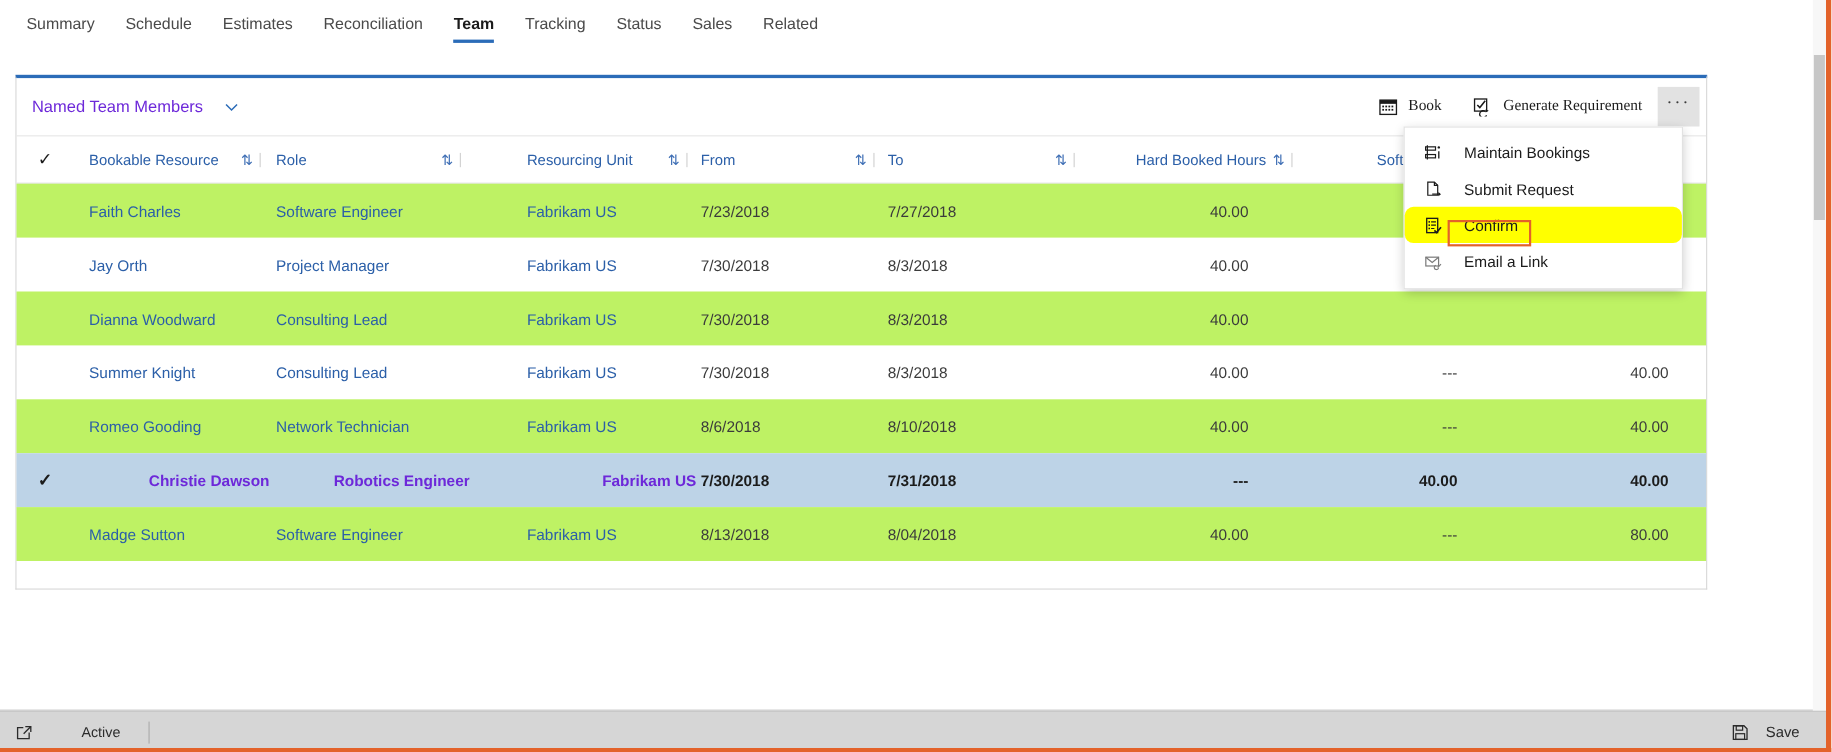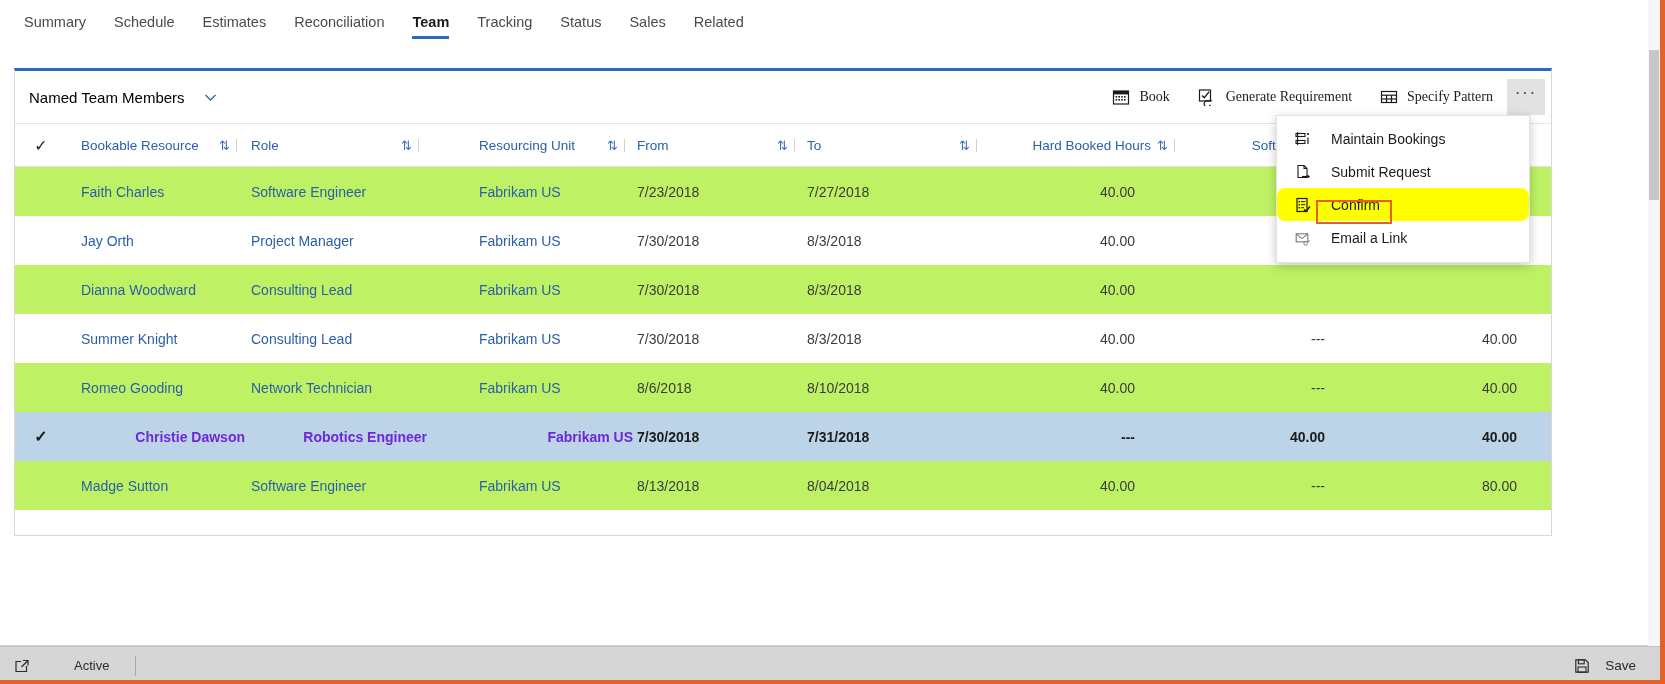--- a/index.html
+++ b/index.html
@@ -61,21 +61,21 @@
 
   .panel-header {
     position: relative;
     height: 52px;
     display: flex;
     align-items: center;
     padding-left: 14px;
   }
   .panel-title {
     font-size: 15px;
-    color: #000000;
+    color: #6d28d9;
     font-weight: normal;
   }
   .chev-btn {
     margin-left: 14px;
     width: 24px; height: 24px;
     display: flex; align-items: center; justify-content: center;
     cursor: pointer;
     color: #2b6cb8;
   }
 
@@ -344,32 +344,20 @@
             <svg width="19" height="18" viewBox="0 0 19 18">
               <rect x="1.5" y="2" width="11" height="11" fill="none" stroke="#1b1b1b" stroke-width="1.2"></rect>
               <polyline points="4,7.4 6.3,9.8 11.2,3.6" fill="none" stroke="#1b1b1b" stroke-width="1.4"></polyline>
               <path d="M11.2 13.2a3.2 3.2 0 1 0 1.2 3.6" fill="none" stroke="#1b1b1b" stroke-width="1.2"></path>
               <polygon points="11.6,11.4 14.4,12.6 11.6,14.2" fill="#1b1b1b"></polygon>
             </svg>
           </span>
           <span>Generate Requirement</span>
         </div>
 
-        <div class="cmd">
-          <span class="gl">
-            <svg width="18" height="18" viewBox="0 0 18 18">
-              <rect x="1.5" y="3.5" width="15" height="11" fill="none" stroke="#1b1b1b" stroke-width="1.2"></rect>
-              <line x1="1.5" y1="7.2" x2="16.5" y2="7.2" stroke="#1b1b1b" stroke-width="1.2"></line>
-              <line x1="1.5" y1="11" x2="16.5" y2="11" stroke="#1b1b1b" stroke-width="1.2"></line>
-              <line x1="6.5" y1="7.2" x2="6.5" y2="14.5" stroke="#1b1b1b" stroke-width="1.2"></line>
-              <line x1="11.5" y1="7.2" x2="11.5" y2="14.5" stroke="#1b1b1b" stroke-width="1.2"></line>
-            </svg>
-          </span>
-          <span>Specify Pattern</span>
-        </div>
 
         <div class="ovf">
           <span>···</span>
         </div>
       </div>
     </div>
 
     <div class="grid">
 
       <div class="grow ghead">

